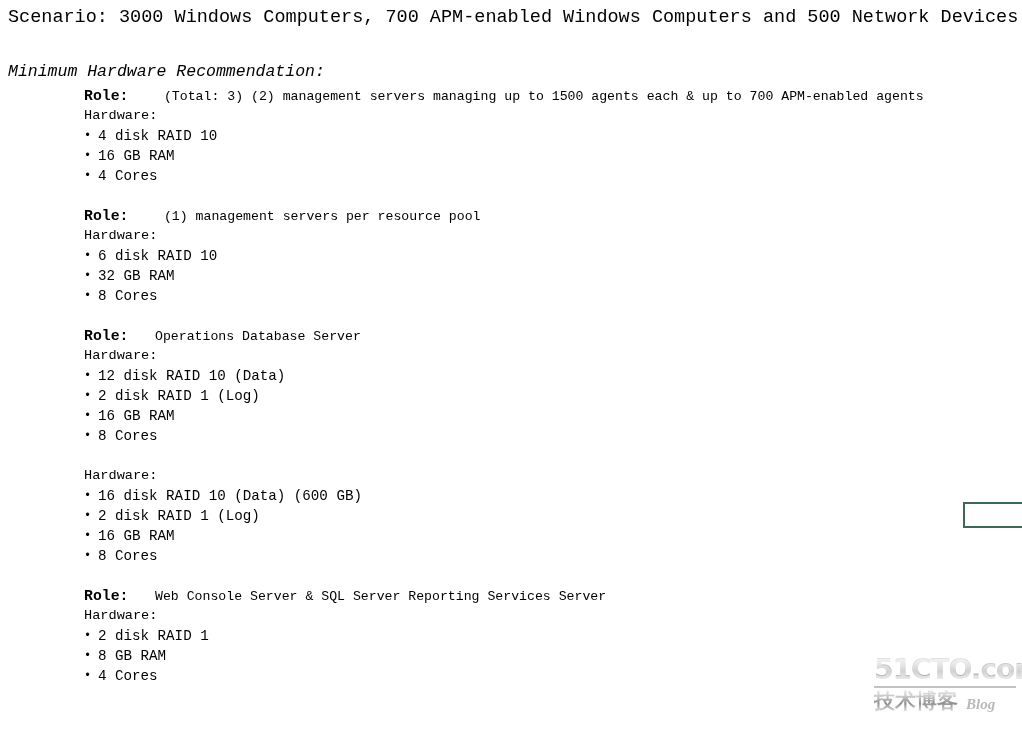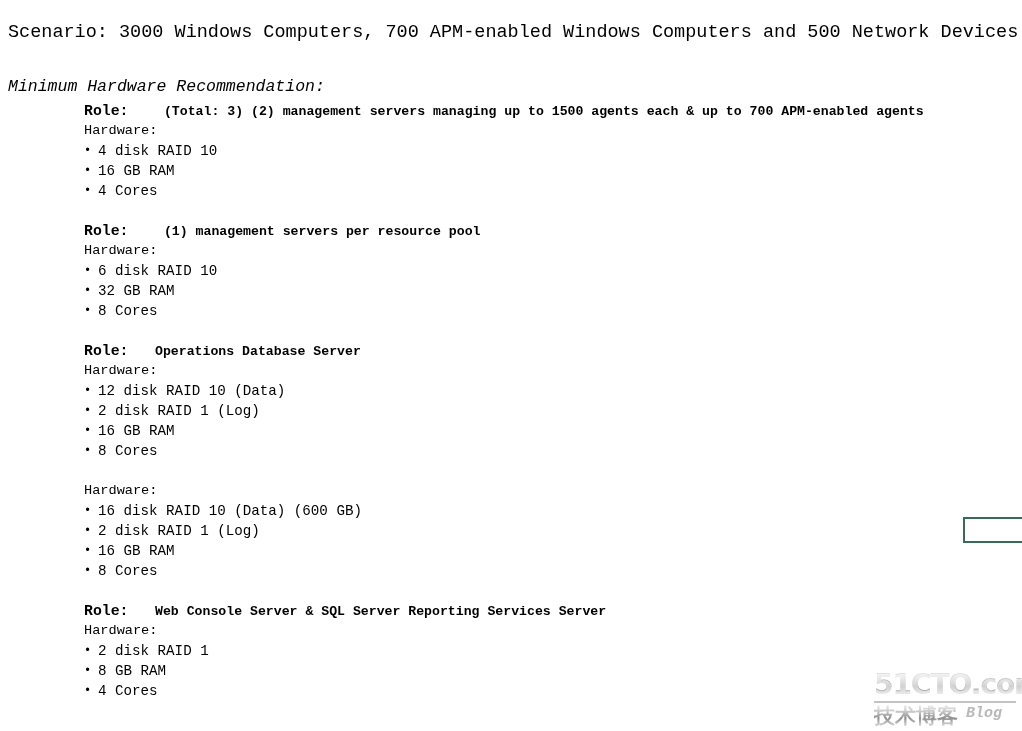--- a/index.html
+++ b/index.html
@@ -13,21 +13,21 @@
     position: relative;
     overflow: hidden;
     font-family: "Liberation Mono", "DejaVu Sans Mono", monospace;
     color: #000000;
     -webkit-font-smoothing: none;
   }
 
   #page {
     position: absolute;
     left: 0;
-    top: 15px;
+    top: 0;
     width: 1022px;
     height: 519px;
   }
 
   .scenario-title {
     position: absolute;
     left: 8px;
     top: 7px;
     font-size: 18.5px;
     line-height: 22px;
@@ -71,21 +71,21 @@
     font-weight: bold;
     font-size: 14.8px;
   }
 
   .line.pool {
     font-weight: bold;
     font-size: 14.8px;
   }
 
   .line.role .role-detail {
-    font-weight: bold;
+    font-weight: normal;
     font-size: 13.2px;
   }
 
   .line.hw-label {
     font-size: 13.6px;
   }
 
   .line.bullet {
     padding-left: 84px;
     font-size: 14.2px;
@@ -137,35 +137,36 @@
     white-space: pre;
   }
   .wm-rule {
     height: 2px;
     background: #c2c2c2;
     width: 142px;
     margin: 1px 0 2px 0;
   }
   .wm-bottom {
     display: flex;
+    align-items: flex-end;
     gap: 8px;
     white-space: pre;
   }
   .wm-cn {
     font-family: "DejaVu Sans", sans-serif;
     font-weight: bold;
     font-size: 21px;
     line-height: 23px;
     background: linear-gradient(180deg,#ededed 0%,#c4c4c4 30%,#909090 58%,#c0c0c0 80%,#ececec 100%);
     -webkit-background-clip: text;
     background-clip: text;
     color: transparent;
   }
   .wm-blog {
-    font-family: Liberation Mono, monospace;
+    font-family: Liberation Serif, serif;
     font-weight: bold;
     font-style: italic;
     font-size: 15px;
     line-height: 18px;
     color: #b9b9b9;
     text-shadow: 0 1px 0 rgba(255,255,255,0.8);
   }
 </style>
 </head>
 <body>

